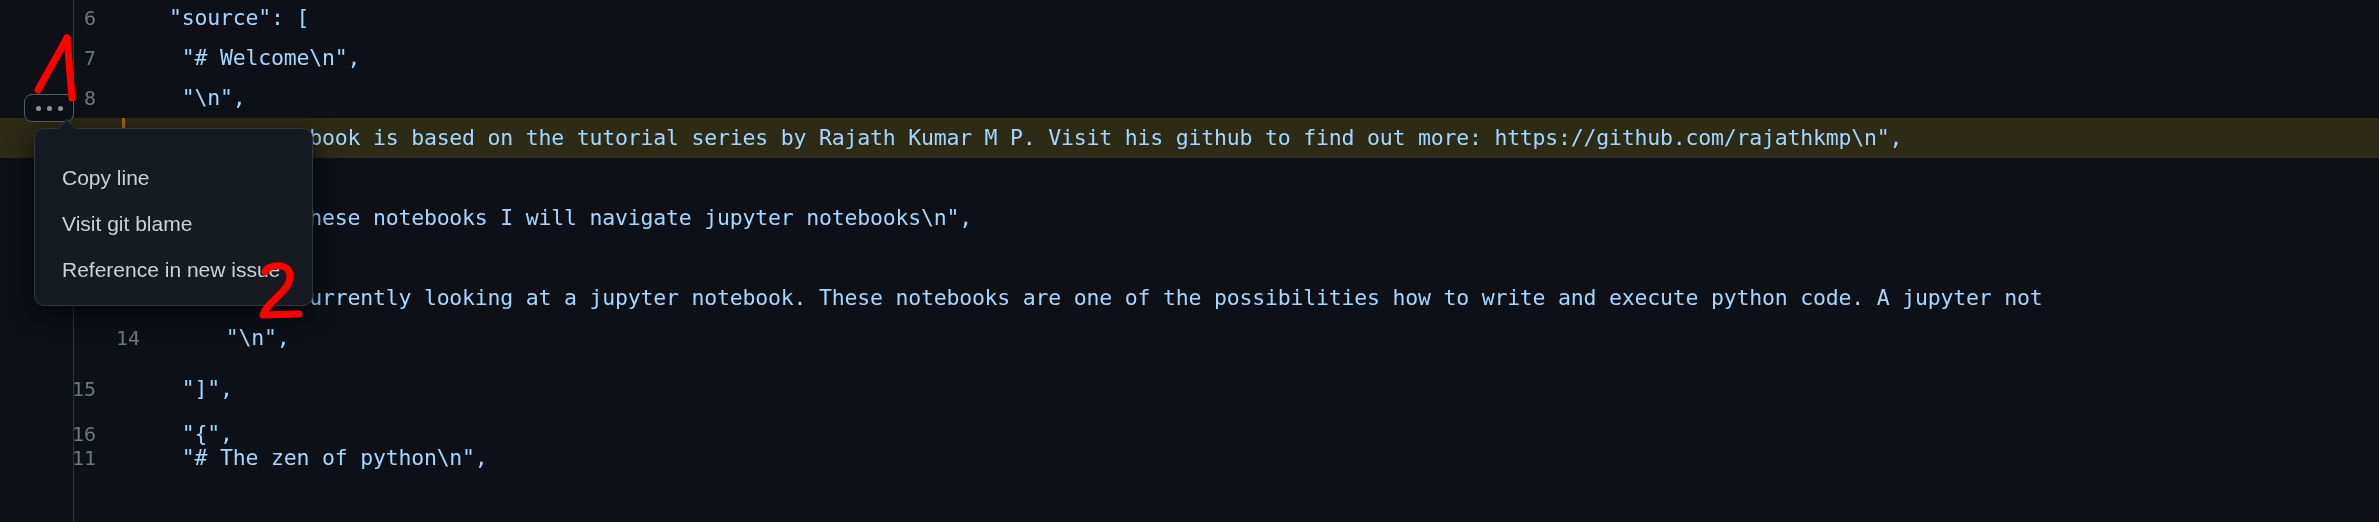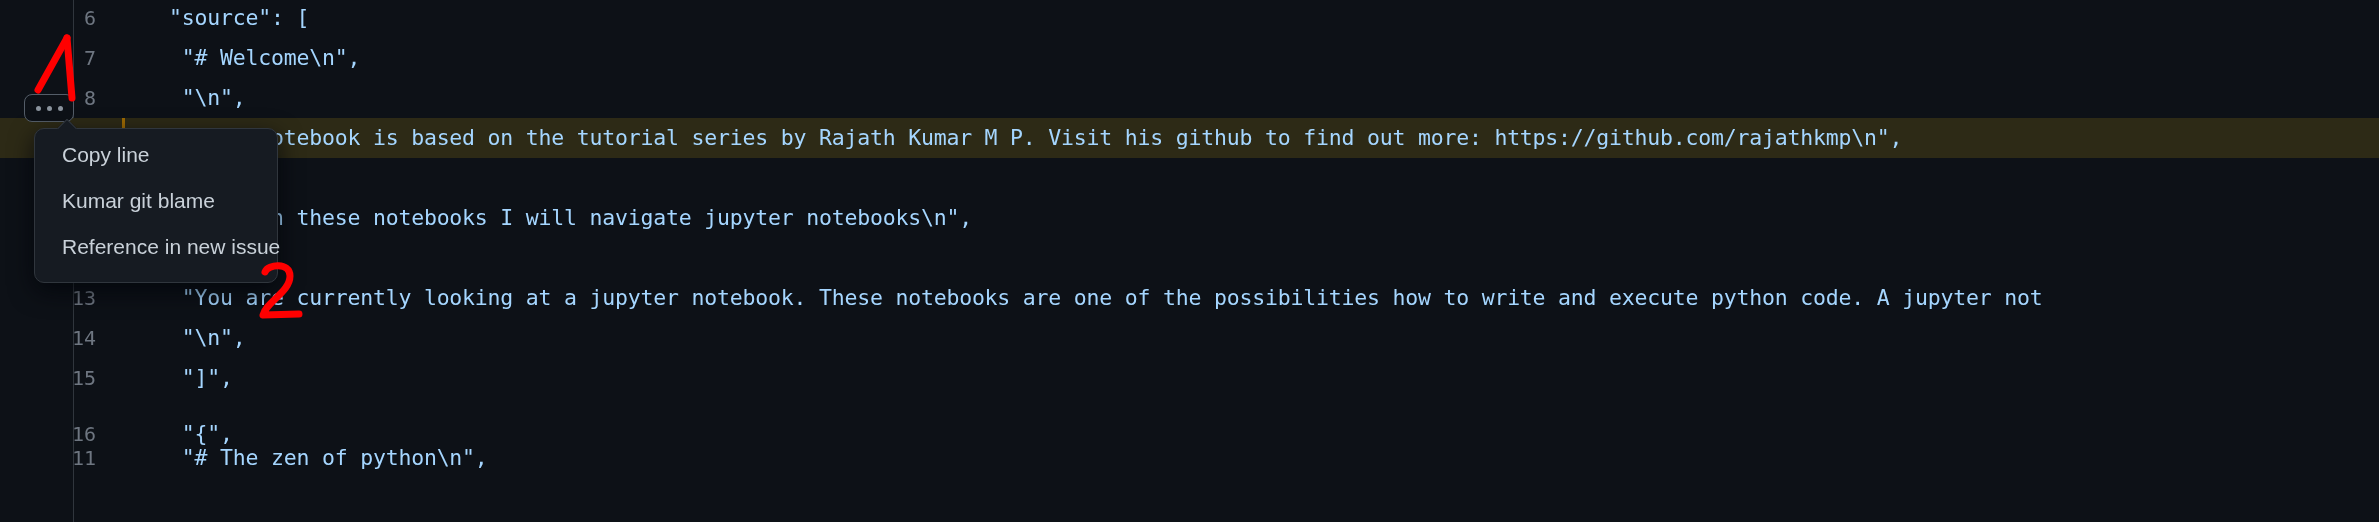--- a/index.html
+++ b/index.html
@@ -101,26 +101,26 @@
     height: 5px;
     border-radius: 50%;
     background: #8b949e;
   }
 
   
   #context-menu {
     position: absolute;
     left: 34px;
     top: 128px;
-    width: 244px;
+    width: 279px;
     background: #161b22;
     border: 1px solid #30363d;
     border-radius: 10px;
     box-shadow: 0 8px 24px rgba(1,4,9,0.75);
-    padding: 3px 0 12px 0;
+    padding: 26px 0 12px 0;
     z-index: 50;
   }
   
   #menu-caret {
     position: absolute;
     top: -10px;
     left: 22px;
     width: 20px;
     height: 10px;
     overflow: hidden;
@@ -168,39 +168,39 @@
 
   <div id="code-rows">
       <div class="code-row" style="top: -2px;"><span class="line-no">6</span><span class="line-code">"source": [</span></div>
       <div class="code-row" style="top: 38px;"><span class="line-no">7</span><span class="line-code"> "# Welcome\n",</span></div>
       <div class="code-row" style="top: 78px;"><span class="line-no">8</span><span class="line-code"> "\n",</span></div>
       <div class="code-row highlight" style="top: 118px;"><span class="line-no">9</span><span class="line-code"> "This notebook is based on the tutorial series by Rajath Kumar M P. Visit his github to find out more: https://github.com/rajathkmp\n",</span></div>
       <div class="code-row" style="top: 158px;"><span class="line-no">10</span><span class="line-code"> "\n",</span></div>
       <div class="code-row" style="top: 198px;"><span class="line-no">11</span><span class="line-code"> "Through these notebooks I will navigate jupyter notebooks\n",</span></div>
       <div class="code-row" style="top: 238px;"><span class="line-no">12</span><span class="line-code"> "\n",</span></div>
       <div class="code-row" style="top: 278px;"><span class="line-no">13</span><span class="line-code"> "You are currently looking at a jupyter notebook. These notebooks are one of the possibilities how to write and execute python code. A jupyter not</span></div>
-      <div class="code-row" style="top: 318px;"><span class="line-no">14</span><span class="line-code"> "\n",</span></div>
-      <div class="code-row" style="top: 358px;"><span class="line-no">15</span><span class="line-code"> "]",</span></div>
+      <div class="code-row" style="top: 318px; padding-left: 44px;"><span class="line-no">14</span><span class="line-code"> "\n",</span></div>
+      <div class="code-row" style="top: 369px;"><span class="line-no">15</span><span class="line-code"> "]",</span></div>
       <div class="code-row" style="top: 398px; margin-top: 16px;"><span class="line-no">16</span><span class="line-code"> "{",</span></div>
       <div class="code-row" style="top: 438px;"><span class="line-no">11</span><span class="line-code"> "# The zen of python\n",</span></div>
     </div>
 
 </div>
 
 <div id="kebab-button">
   <span class="dot"></span>
   <span class="dot"></span>
   <span class="dot"></span>
 </div>
 
 <div id="context-menu">
   <div id="menu-caret"></div>
   <div id="menu-items">
       <div class="menu-item">Copy line</div>
-      <div class="menu-item">Kumar git blame</div>
+      <div class="menu-item">Visit git blame</div>
       <div class="menu-item">Reference in new issue</div>
     </div>
 </div>
 
 <div class="annotation" id="annotation-1">
   <svg width="64" height="82" viewBox="0 0 64 82" fill="none" xmlns="http://www.w3.org/2000/svg">
     <path d="M14 62 L43 10" stroke="#ff0000" stroke-width="7" stroke-linecap="round"></path>
     <path d="M43 10 L48 70" stroke="#ff0000" stroke-width="7" stroke-linecap="round"></path>
   </svg>
 </div>

